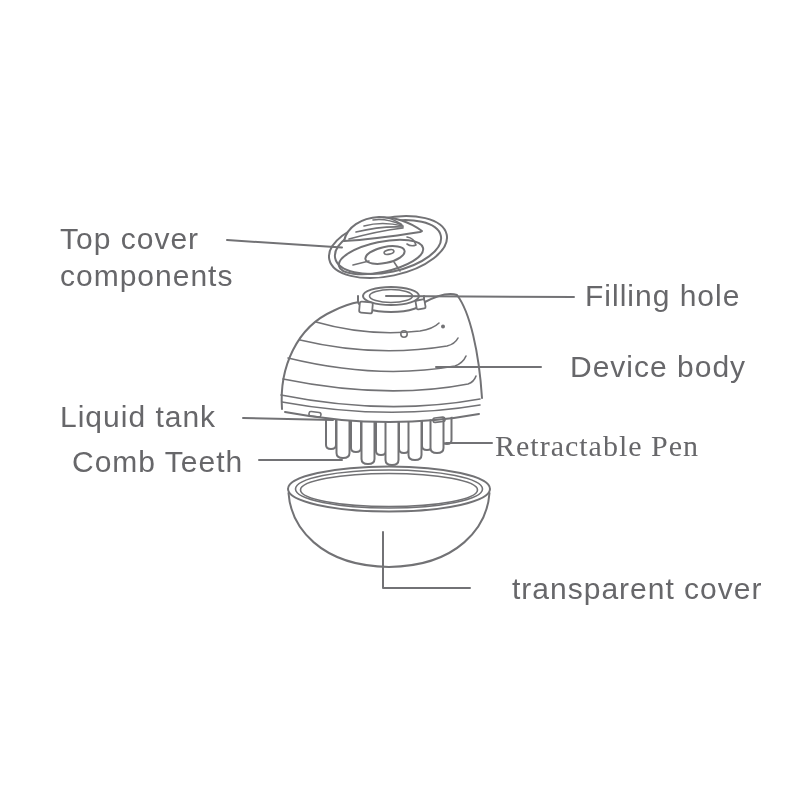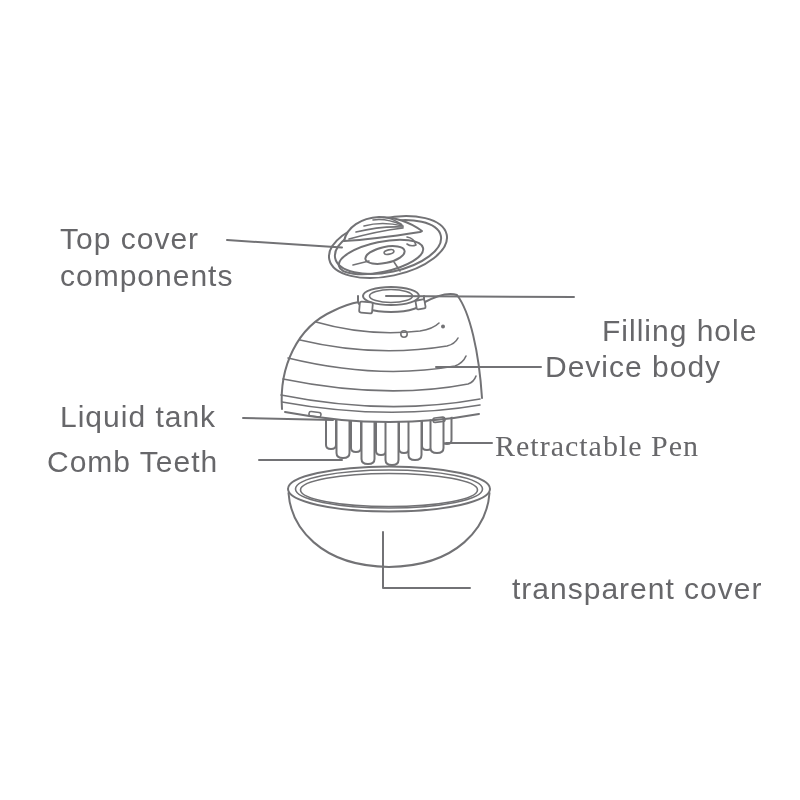--- a/index.html
+++ b/index.html
@@ -109,25 +109,25 @@
     <path class="leader" d="M 436,367 L 541,367"></path>
     <path class="leader" d="M 243,418 L 333,420"></path>
     <path class="leader" d="M 259,460 L 342,460"></path>
     <path class="leader" d="M 446,443 L 492,443"></path>
     <path class="leader" d="M 383,532 L 383,588 L 470,588"></path>
   </svg>
 
   <div class="label" style="left:60px;top:221px;">Top cover
 components</div>
 
-  <div class="label" style="left:602px;top:278px;margin-top:35px;">Filling hole</div>
+  <div class="label" style="left:585px;top:278px;">Filling hole</div>
 
-  <div class="label" style="left:545px;top:349px;">Device body</div>
+  <div class="label" style="left:570px;top:349px;">Device body</div>
 
   <div class="label" style="left:60px;top:399px;">Liquid tank</div>
 
-  <div class="label" style="left:47px;top:444px;">Comb Teeth</div>
+  <div class="label" style="left:72px;top:444px;">Comb Teeth</div>
 
   <div class="label" style="left:495px;top:428px;font-family:Liberation Serif, serif;">Retractable Pen</div>
 
   <div class="label" style="left:476px;top:571px;margin-left:36px;">transparent cover</div>
 
 </div>
 
 </body></html>

